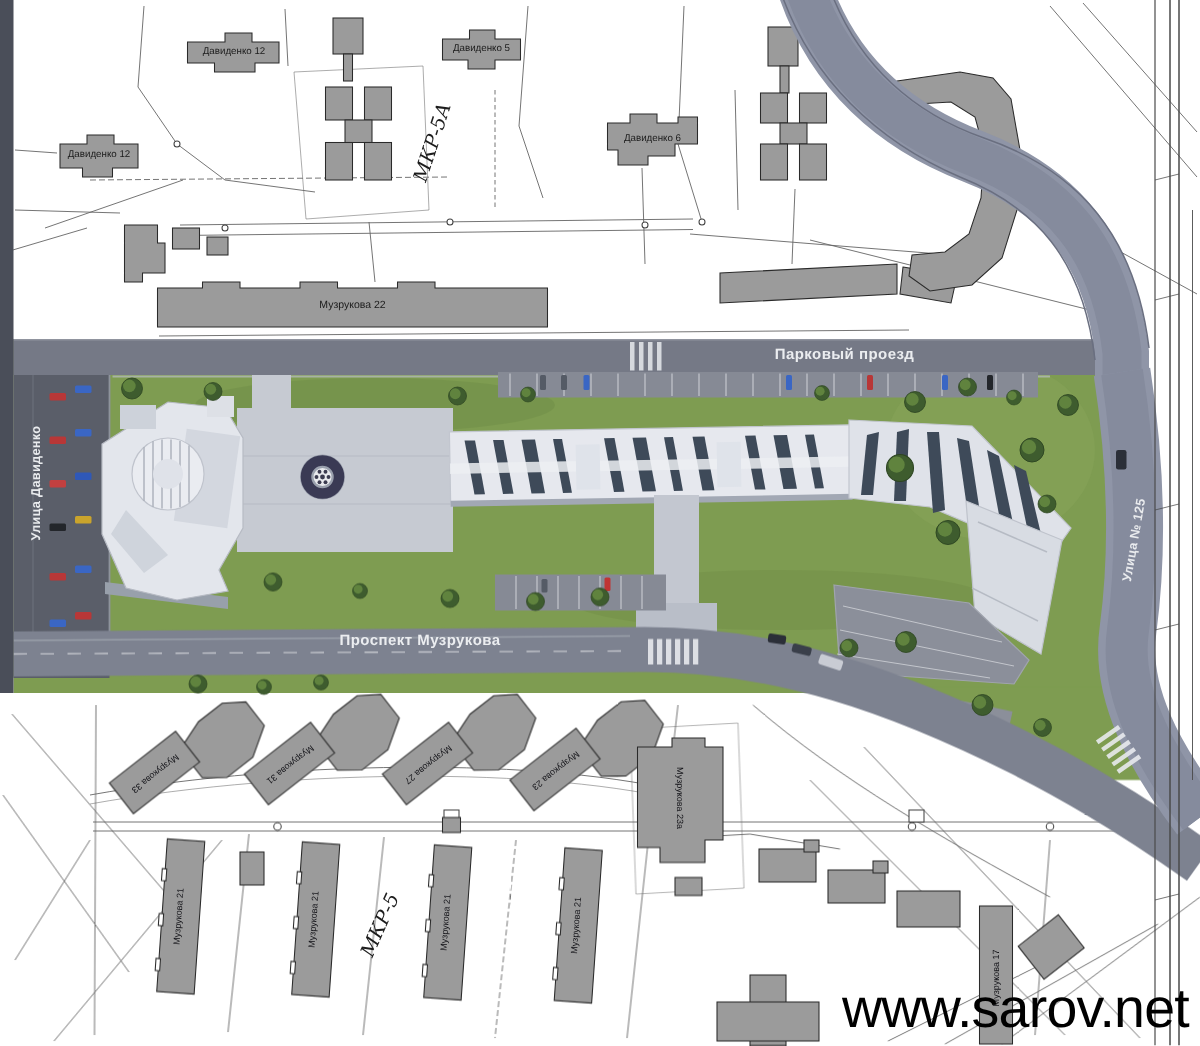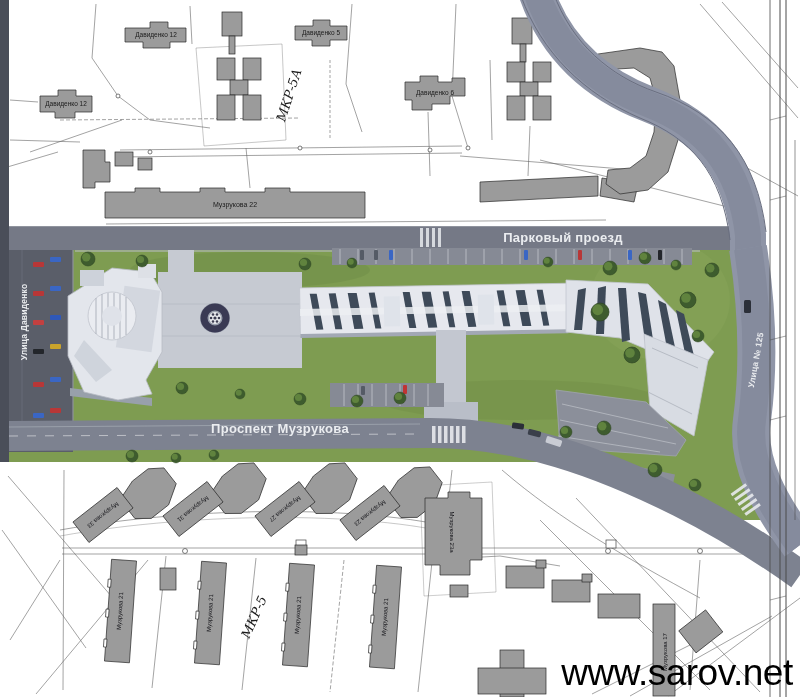--- a/index.html
+++ b/index.html
@@ -3,21 +3,21 @@
 <meta charset="utf-8">
 <style>
   html,body{margin:0;padding:0;background:#fff;}
   .stage{position:relative;width:800px;height:697px;background:#ffffff;overflow:hidden;
          font-family:"Liberation Sans",sans-serif;}
   .stage svg{position:absolute;left:0;top:0;}
   .lbl{position:absolute;white-space:nowrap;pointer-events:none;line-height:1;}
   .lbl-map{font-size:6.5px;color:#1b1b1b;}
   .lbl-map-lg{font-size:7px;color:#1b1b1b;}
   .lbl-map-v{font-size:6px;color:#15151a;}
-  .lbl-street{font-size:13px;font-weight:600;color:#ebedf0;letter-spacing:.3px;}
+  .lbl-street{font-size:10px;font-weight:600;color:#ebedf0;letter-spacing:.3px;}
   .lbl-street-sm{font-size:8.5px;font-weight:600;color:#e9ebee;letter-spacing:.2px;}
   .lbl-hand{font-family:"DejaVu Serif",serif;font-style:italic;font-size:13px;color:#1c1c1c;}
   .lbl-wm{font-size:37px;font-weight:400;color:#000;letter-spacing:-.5px;}
 </style>
 </head>
 <body>
 
 <div class="stage">
 <svg width="800" height="697" viewBox="0 0 800 697">
   <defs>

